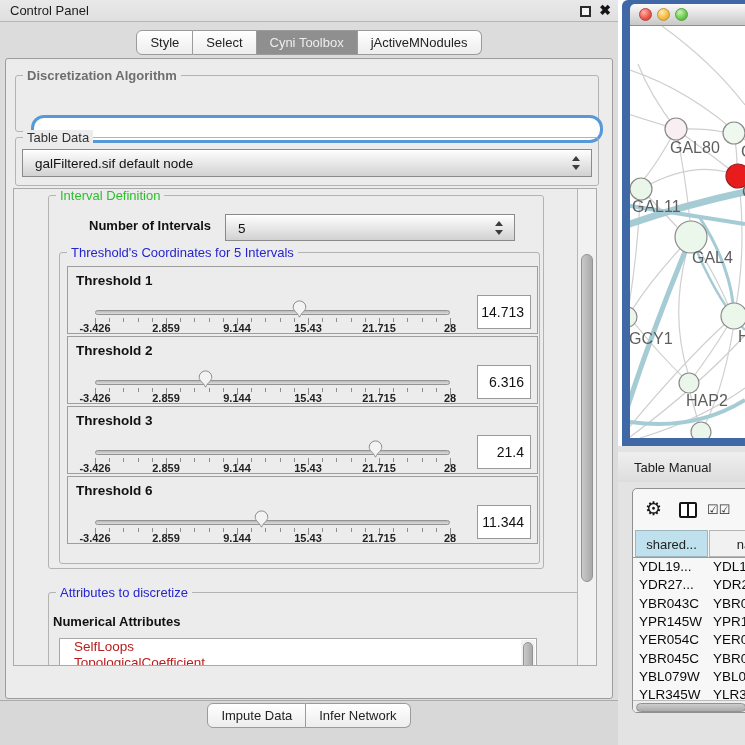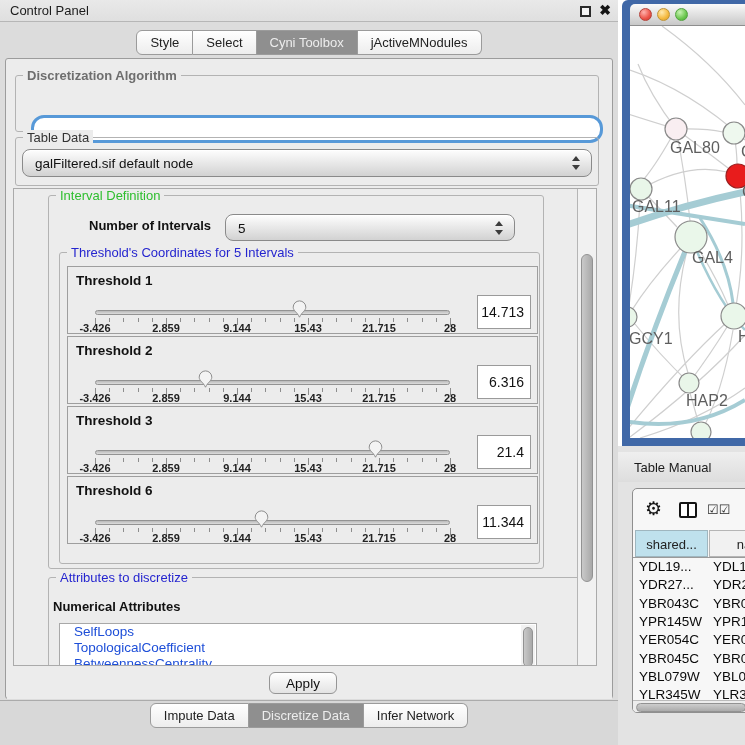--- a/index.html
+++ b/index.html
@@ -24,21 +24,21 @@
   .tab:last-child { border-radius:0 6px 6px 0; }
   .tab.active { background:var(--tab-active,#8f8f8f); color:#ededed; }
 
   .cp-content { position:absolute; left:5px; top:58px; width:608px; height:641px;
     background:#ececec; border:1px solid #9c9c9c; border-radius:3px; }
 
   .groupbox { position:absolute; border:1px solid #b3b3b3; border-radius:3px; }
   .group-title { position:absolute; top:-8px; left:7px; background:#ececec; padding:0 4px; font-size:13px; color:#333; }
 
   
-  .combo { position:absolute; height:28px; border:1px solid #8a8a8a; border-radius:8px;
+  .combo { position:absolute; height:28px; border:1px solid #8a8a8a; border-radius:0;
     background:linear-gradient(#fefefe,#d2d2d2); box-shadow:inset 0 1px 0 #ffffff; }
   .combo .cval { position:absolute; left:12px; top:6px; font-size:13.5px; color:#111; }
   .arrows { position:absolute; right:10px; top:5px; width:10px; height:16px; }
   .arrows i { position:absolute; left:1px; width:0; height:0; border-left:4px solid transparent; border-right:4px solid transparent; }
   .arrows .up { top:1px; border-bottom:5px solid #3c3c3c; }
   .arrows .dn { bottom:1px; border-top:5px solid #3c3c3c; }
 
   
   .focus-combo { position:absolute; left:15px; top:39px; width:572px; height:28px;
     border:3px solid var(--accent,#5799d8); border-radius:13px; background:#ffffff; }
@@ -70,21 +70,21 @@
     background:linear-gradient(#b9b9b9,#dddddd); border:1px solid #939393; }
   .th-thumb { position:absolute; top:33px; z-index:2; }
   .tick { position:absolute; width:1px; background:#8d8d8d; }
   .tick-label { position:absolute; top:55px; width:50px; text-align:center; font-size:11px; font-weight:bold; color:#222; }
   .th-value { position:absolute; left:409px; top:28px; width:54px; height:34px; border:1px solid #9a9a9a;
     background:#ffffff; text-align:right; padding-right:6px; font-size:14px; color:#111;
     font-family:"Liberation Sans", sans-serif; }
 
   
   .attr-list { position:absolute; left:10px; top:45px; width:478px; height:76px; background:#ffffff; border:1px solid #a8a8a8; }
-  .attr-item { padding:0 0 0 14px; font-size:13.5px; color:#1d4ed8; line-height:16px; }
+  .attr-item { padding:0 0 0 14px; font-size:13.5px; color:#b91c1c; line-height:16px; }
   .attr-vtrack { position:absolute; right:1px; top:1px; width:14px; height:73px; background:#f2f2f2; }
   .attr-vthumb { position:absolute; right:2px; top:2px; width:10px; height:40px; border-radius:5px;
     background:linear-gradient(90deg,#c9c9c9,#a9a9a9); border:1px solid #929292; }
 
   .apply-bar { position:absolute; left:1px; top:608px; width:605px; height:32px; background:#ececec; }
   .apply-btn { position:absolute; left:262px; top:5px; width:68px; height:22px; border:1px solid #959595; border-radius:6px;
     background:linear-gradient(#ffffff,#e3e3e3); font-size:13.5px; color:#111; font-family:"Liberation Sans", sans-serif; }
 
   .bottom-strip { position:absolute; left:0; top:700px; width:618px; height:45px; background:#d8d8d8; border-top:1px solid #ababab; }
 
@@ -344,52 +344,46 @@
                   <div class="tick-label" style="left: 357px;">28</div>
                   <div class="th-thumb" style="left: 186.3px;"><svg width="15" height="19" viewBox="0 0 15 19">
                       <path d="M1.2,7.2 a6.3,6.3 0 0 1 12.6,0 c0,3.4 -3.8,4.8 -6.3,10 c-2.5,-5.2 -6.3,-6.6 -6.3,-10 z" fill="#f3f3f3" stroke="#8d8d8d"></path>
                     </svg></div>
                   <input class="th-value" value="11.344" style="">
                 </div>
               </div>
           </div>
         </div>
 
-        <div class="groupbox" style="left:34px; top:388px; width:588px; height:120px;">
+        <div class="groupbox" style="left:34px; top:403px; width:588px; height:120px;">
           <span class="group-title title-blue">Attributes to discretize</span>
           <span class="bold-label" style="left:4px; top:21px;">Numerical Attributes</span>
           <div class="attr-list">
             <div id="attrItems">
                 <div class="attr-item">SelfLoops</div>
                 <div class="attr-item">TopologicalCoefficient</div>
                 <div class="attr-item">BetweennessCentrality</div>
               </div>
             <div class="attr-vtrack">
                 <div class="attr-vthumb"></div>
               </div>
           </div>
         </div>
 
         <div class="vtrack">
           <div class="vthumb"></div>
         </div>
       </div>
 
-      <div class="apply-bar">
-        <button class="apply-btn">Apply</button>
-      </div>
     </div>
 
     <div class="bottom-strip"></div>
     <div class="tabstrip" id="bottomTabs">
         <div class="tab">
           <span>Impute Data</span>
-        </div>
-        <div class="tab active">
-          <span>Discretize Data</span>
         </div>
         <div class="tab">
           <span>Infer Network</span>
         </div>
       </div>
   </section>
 
   <section id="net-window">
     <div class="net-titlebar">
       <span class="light red"></span>

